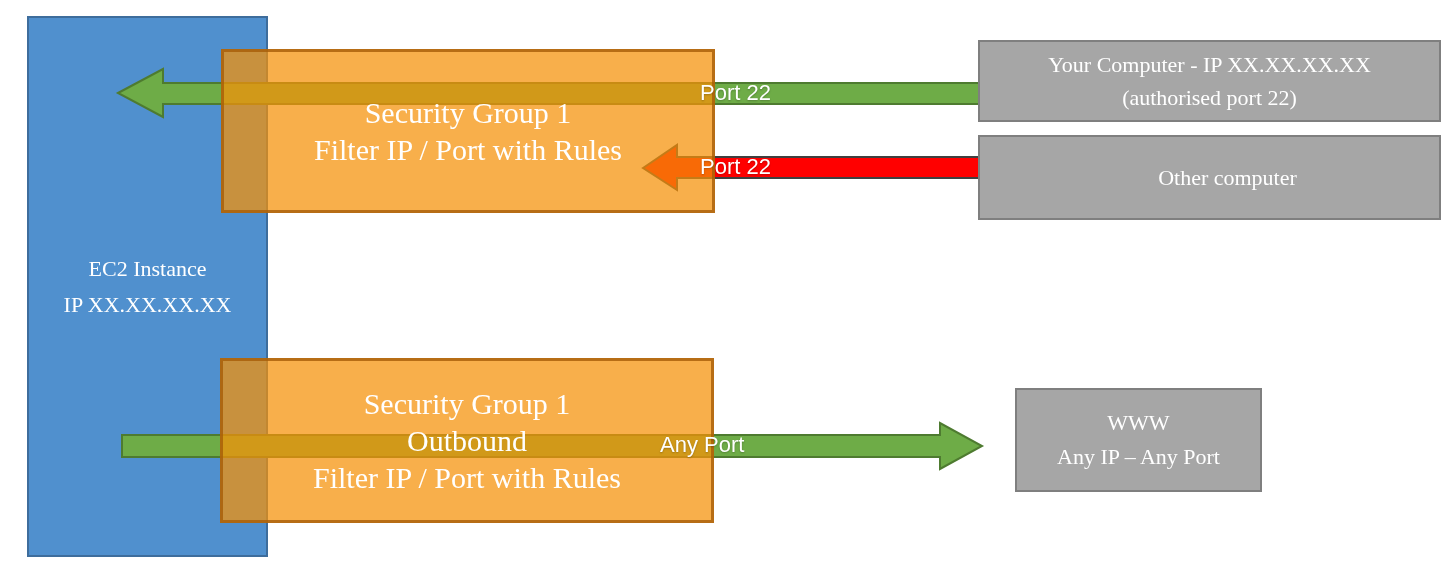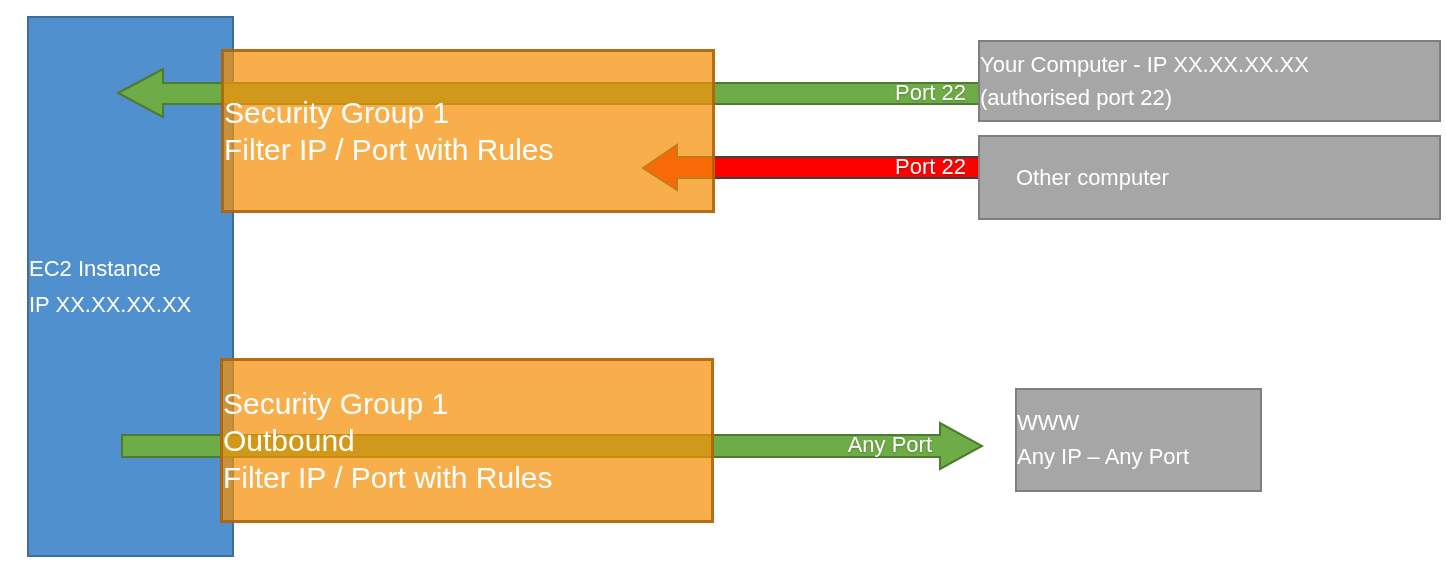--- a/index.html
+++ b/index.html
@@ -14,25 +14,26 @@
     height: 578px;
     background: #ffffff;
     overflow: hidden;
   }
   .box {
     position: absolute;
     box-sizing: border-box;
     display: flex;
     flex-direction: column;
     justify-content: center;
-    text-align: left;
+    text-align: center;
     color: #ffffff;
+    font-family: Liberation Serif, serif;
   }
   .ec2 {
-    left: 27px; top: 16px; width: 207px; height: 541px;
+    left: 27px; top: 16px; width: 241px; height: 541px;
     background: #5090CE;
     border: 2px solid #3E6D9C;
     font-size: 22px; line-height: 36px;
     z-index: 1;
   }
   .arrows-layer {
     position: absolute; left: 0; top: 0;
     z-index: 2;
     pointer-events: none;
   }
@@ -51,21 +52,20 @@
     z-index: 5;
   }
   .ep-your-computer  { left: 978px; top: 40px;  width: 463px; height: 82px; }
   .ep-other-computer { left: 978px; top: 135px; width: 463px; height: 85px; padding-left: 36px; }
   .ep-www            { left: 984px; top: 388px; width: 247px; height: 104px; line-height: 34px; margin-left: 31px; }
   .band-label {
     position: absolute;
     color: #ffffff;
     font-size: 22px;
     line-height: 24px;
-    text-align: right;
     text-shadow: 0 1px 2px rgba(0,0,0,0.25);
     z-index: 4;
     white-space: nowrap;
   }
   .lbl-inbound-allowed { left: 700px; top: 81px;  width: 266px; }
   .lbl-inbound-denied  { left: 700px; top: 155px; width: 266px; }
   .lbl-outbound        { left: 660px; top: 433px; width: 272px; }
 </style>
 </head>
 <body>

